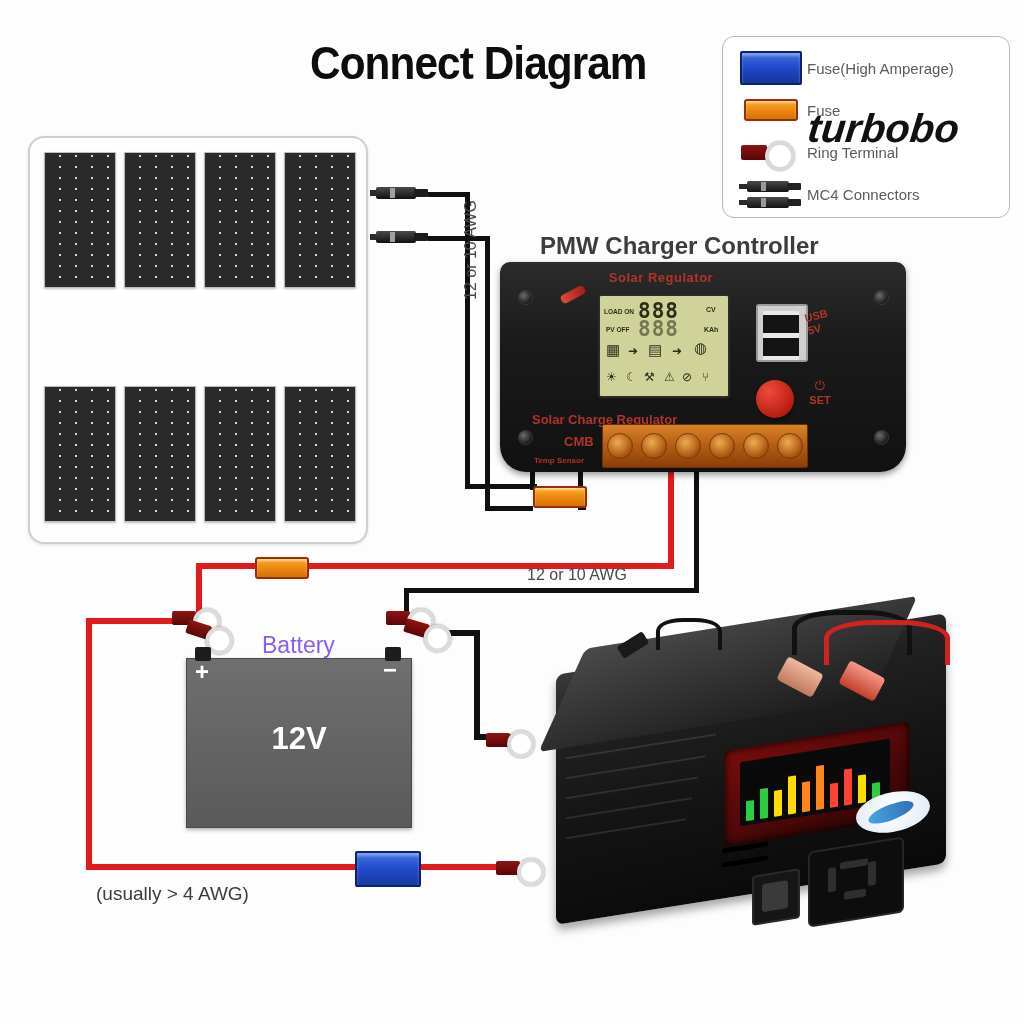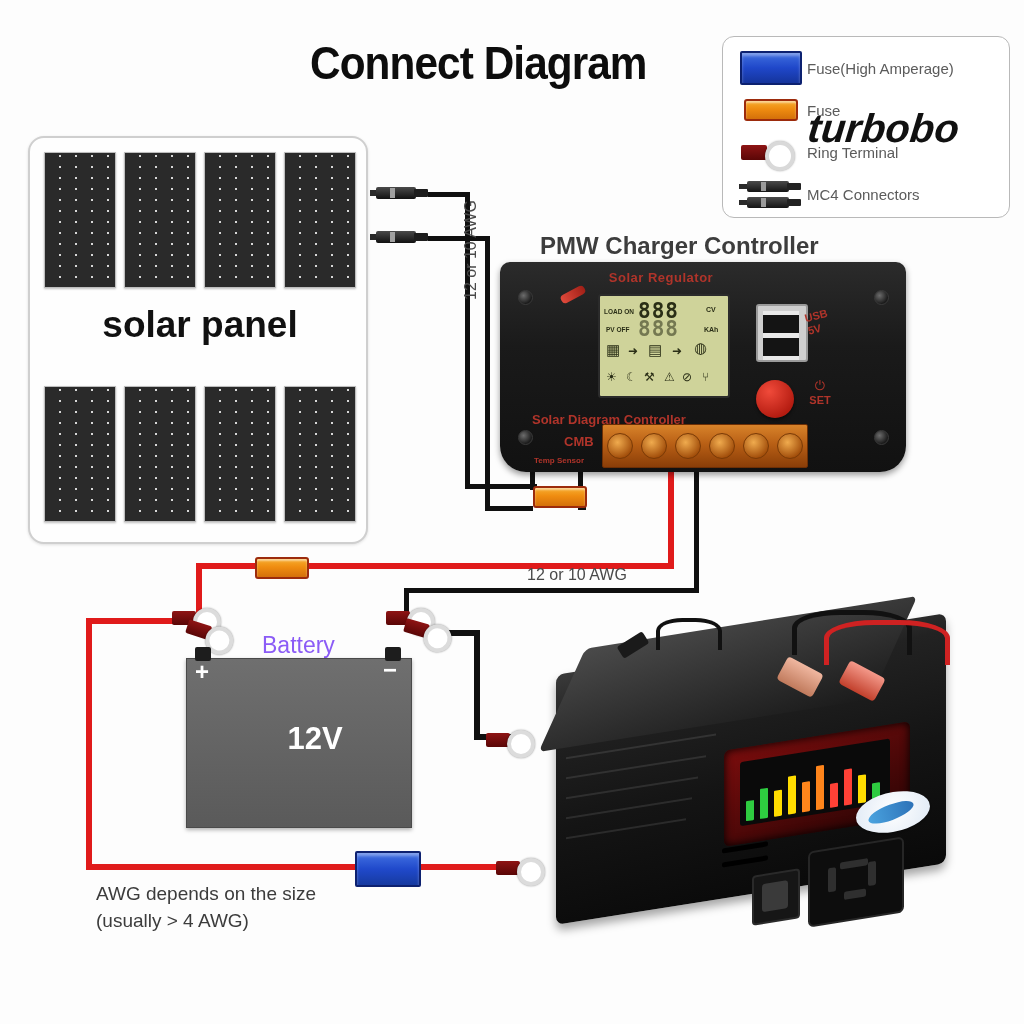--- a/index.html
+++ b/index.html
@@ -100,21 +100,21 @@
   .tscrew{width:24px;height:24px;border-radius:50%;
       background:radial-gradient(circle at 40% 35%,#f0ab4e,#a14d0a 75%);
       border:1px solid #7a3a06;}
 
   
   #batt-label{left:262px;top:632px;font-size:23px;color:#8b5cf6;}
   #battery{left:186px;top:658px;width:224px;height:168px;
       background:linear-gradient(180deg,#6f6f6f,#5a5a5a);border:1px solid #4a4a4a;
       box-shadow:0 2px 4px rgba(0,0,0,.3);}
   #batt-v{position:absolute;left:0;top:62px;width:224px;text-align:center;font-size:31px;
-      font-weight:bold;color:#ffffff;padding-left:16px;}
+      font-weight:bold;color:#ffffff;}
   .bpost{position:absolute;width:16px;height:14px;background:#1d1d1d;border-radius:2px;}
   .bsign{position:absolute;font-size:24px;font-weight:bold;color:#fff;line-height:18px;}
 
   
   #inverter{left:556px;top:606px;width:420px;height:330px;}
   #inv-body{position:absolute;left:0;top:38px;width:390px;height:250px;
       background:linear-gradient(175deg,#3a3a3a 0%,#222 18%,#141414 55%,#090909 100%);
       border-radius:8px;transform:skewY(-9deg);box-shadow:0 6px 10px rgba(0,0,0,.35);}
   #inv-top{position:absolute;left:6px;top:20px;width:332px;height:96px;
       background:linear-gradient(170deg,#4a4a4a,#1b1b1b);border-radius:6px;
@@ -217,21 +217,20 @@
   </div>
   <div class="abs" id="watermark">turbobo</div>
 
   <div class="abs" id="panel">
     <div class="cellrow" style="top:14px">
       <span class="cellcol"></span>
       <span class="cellcol"></span>
       <span class="cellcol"></span>
       <span class="cellcol"></span>
     </div>
-    <div id="panel-label">solar panel</div>
     <div class="cellrow" style="top:248px">
       <span class="cellcol"></span>
       <span class="cellcol"></span>
       <span class="cellcol"></span>
       <span class="cellcol"></span>
     </div>
   </div>
 
   <div class="abs wire-b" style="left:428px;top:192px;width:42px;height:5px;"></div>
   <div class="abs wire-b" style="left:465px;top:192px;width:5px;height:296px;"></div>
@@ -337,21 +336,21 @@
     <div id="usbblock">
       <span class="usbslot" style="top:5px;"></span>
       <span class="usbslot" style="top:28px;"></span>
     </div>
     <div id="usb-txt">USB 5V</div>
 
     <div id="setbtn"></div>
     <div id="set-ico">⏻</div>
     <div id="set-txt" style="top:132px;">SET</div>
 
-    <div id="ctl-sub">Solar Diagram Controller</div>
+    <div id="ctl-sub">Solar Charge Regulator</div>
     <div id="ctl-model">CMB</div>
     <div id="ctl-temp">Temp Sensor</div>
 
     <div id="termblock">
       <span class="tscrew"></span>
       <span class="tscrew"></span>
       <span class="tscrew"></span>
       <span class="tscrew"></span>
       <span class="tscrew"></span>
       <span class="tscrew"></span>
@@ -411,17 +410,16 @@
 
     <div class="clampwire" style="left:236px;top:4px;width:110px;"></div>
     <div class="clampwire" style="left:268px;top:14px;width:116px;border-color:#cf2222;"></div>
     <div class="clampwire" style="left:100px;top:12px;width:58px;height:28px;border-width:4px;"></div>
     <span class="clamp" style="left:224px;top:58px;"></span>
     <span class="clamp red" style="left:286px;top:62px;"></span>
     <span class="abs" style="left:62px;top:32px;width:30px;height:14px;border-radius:3px;background:#1a1a1a;transform:rotate(-32deg);"></span>
   </div>
 
   <div class="abs" id="note">
-    <div>AWG depends on the size</div>
     <div>(usually  &gt; 4 AWG)</div>
   </div>
 
 </div>
 
 </body></html>

